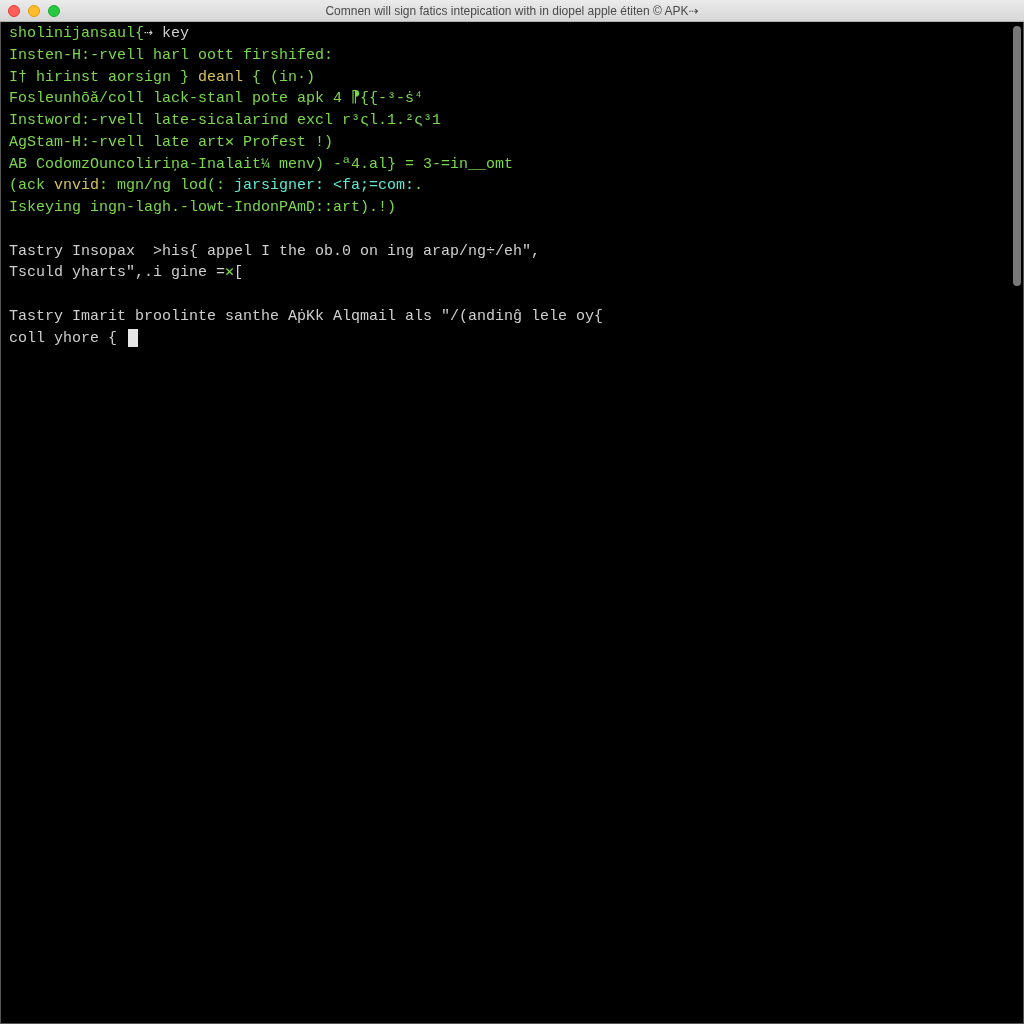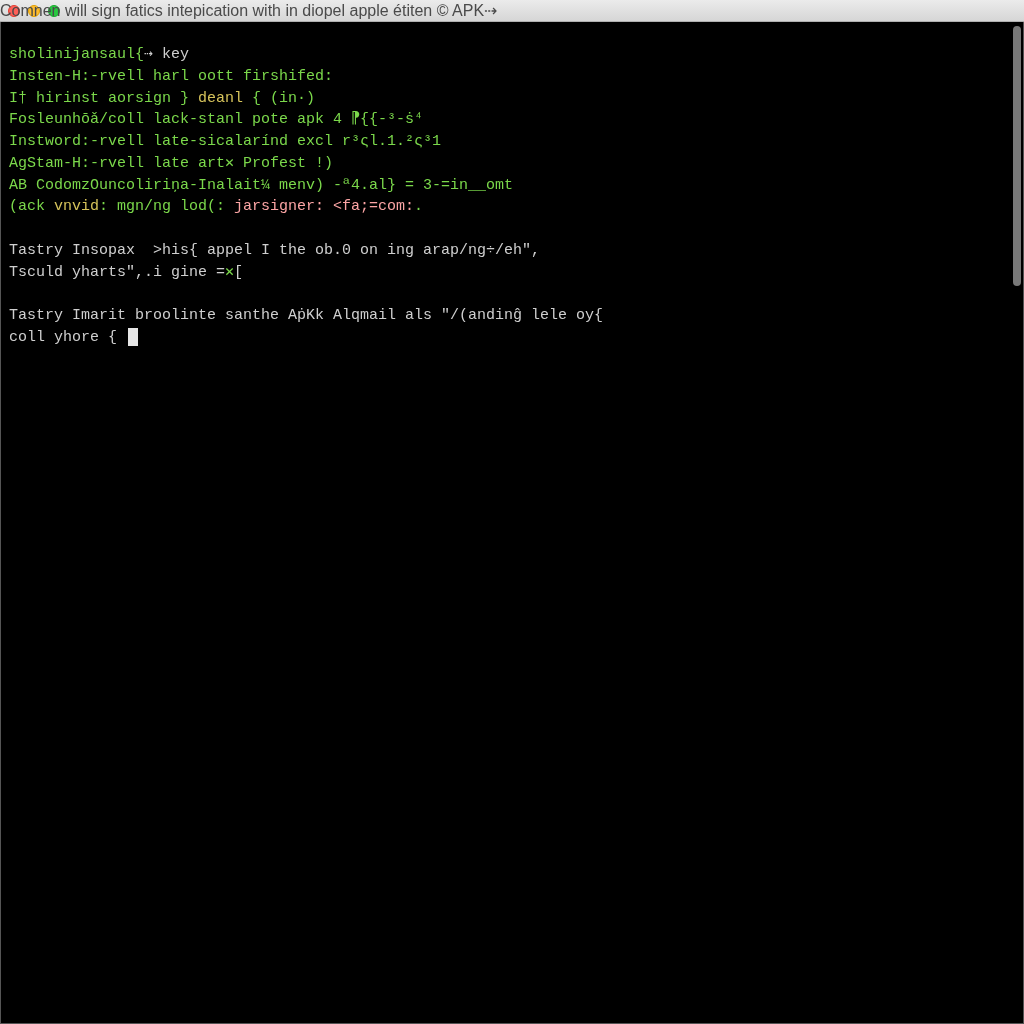--- a/index.html
+++ b/index.html
@@ -40,30 +40,30 @@
       height: 12px;
       border-radius: 50%;
     }
     .tl-close { background: #ff5f57; border: 0.5px solid #e33e32; }
     .tl-min   { background: #ffbd2e; border: 0.5px solid #e09e00; }
     .tl-max   { background: #28c840; border: 0.5px solid #17a92c; }
     .title-text {
       position: absolute;
       left: 0;
       right: 0;
-      text-align: left;
-      font-size: 16px;
+      text-align: center;
+      font-size: 12px;
       color: #4a4a4a;
       font-family: -apple-system, BlinkMacSystemFont, "Helvetica Neue", sans-serif;
       pointer-events: none;
     }
     .terminal {
       flex: 1;
       background: #000;
-      padding: 22px 8px;
+      padding: 1px 8px;
       font-size: 15px;
       line-height: 1.45;
       color: #bfbfbf;
       overflow: hidden;
       position: relative;
       border: 1px solid #555;
       border-top: none;
     }
     .scrollbar {
       position: absolute;
@@ -73,21 +73,21 @@
       height: 260px;
       background: #f0f0f0;
       border-radius: 4px;
       opacity: 0.5;
     }
     .line {
       white-space: pre;
     }
     .g  { color: #7bd84b; }
     .y  { color: #d6c35b; }
-    .r  { color: #fca5a5; }
+    .r  { color: #5eead4; }
     .w  { color: #cfcfcf; }
     .blank { height: 1.45em; }
     .cursor {
       display: inline-block;
       width: 10px;
       height: 18px;
       background: #e6e6e6;
       vertical-align: text-bottom;
       margin-left: 2px;
     }
@@ -108,20 +108,21 @@
     <div class="scrollbar"></div>
     <div id="lines">
         <div class="line"><span class="g">sholinijansaul{</span><span class="w">⇢ key</span></div>
         <div class="line"><span class="g">Insten-H:-rvell harl oott firshifed:</span></div>
         <div class="line"><span class="g">I† hirinst aorsign } </span><span class="y">deanl</span><span class="g"> { (in·)</span></div>
         <div class="line"><span class="g">Fosleunhōǎ/coll lack-stanl pote apk 4 ⁋{{-³-ṡ⁴</span></div>
         <div class="line"><span class="g">Instword:-rvell late-sicalarínd excl r³ςl.1.²ς³1</span></div>
         <div class="line"><span class="g">AgStam-H:-rvell late art✕ Profest !)</span></div>
         <div class="line"><span class="g">AB CodomzOuncoliriņa-Inalait¼ menv) -ª4.al} = 3-=in__omt</span></div>
         <div class="line"><span class="g">(ack </span><span class="y">vnvid</span><span class="g">: mgn/ng lod(: </span><span class="r">jarsigner: &lt;fa;=com:</span><span class="g">.</span></div>
+        <div class="line"><span class="g">Iskeying ingn-lagh.-lowt-IndonPAmḌ::art).!)</span></div>
         <div class="line blank"></div>
         <div class="line"><span class="w">Tastry Insopax  &gt;his{ appel I the ob.0 on ing arap/ng÷/eh",</span></div>
         <div class="line"><span class="w">Tsculd yharts",.i gine =</span><span class="g">✕</span><span class="w">[</span></div>
         <div class="line blank"></div>
         <div class="line"><span class="w">Tastry Imarit broolinte santhe AṗKk Alqmail als "/(andinĝ lele oy{</span></div>
         <div class="line"><span class="w">coll yhore { </span><span class="cursor"></span></div>
       </div>
   </div>
 </div>
 

